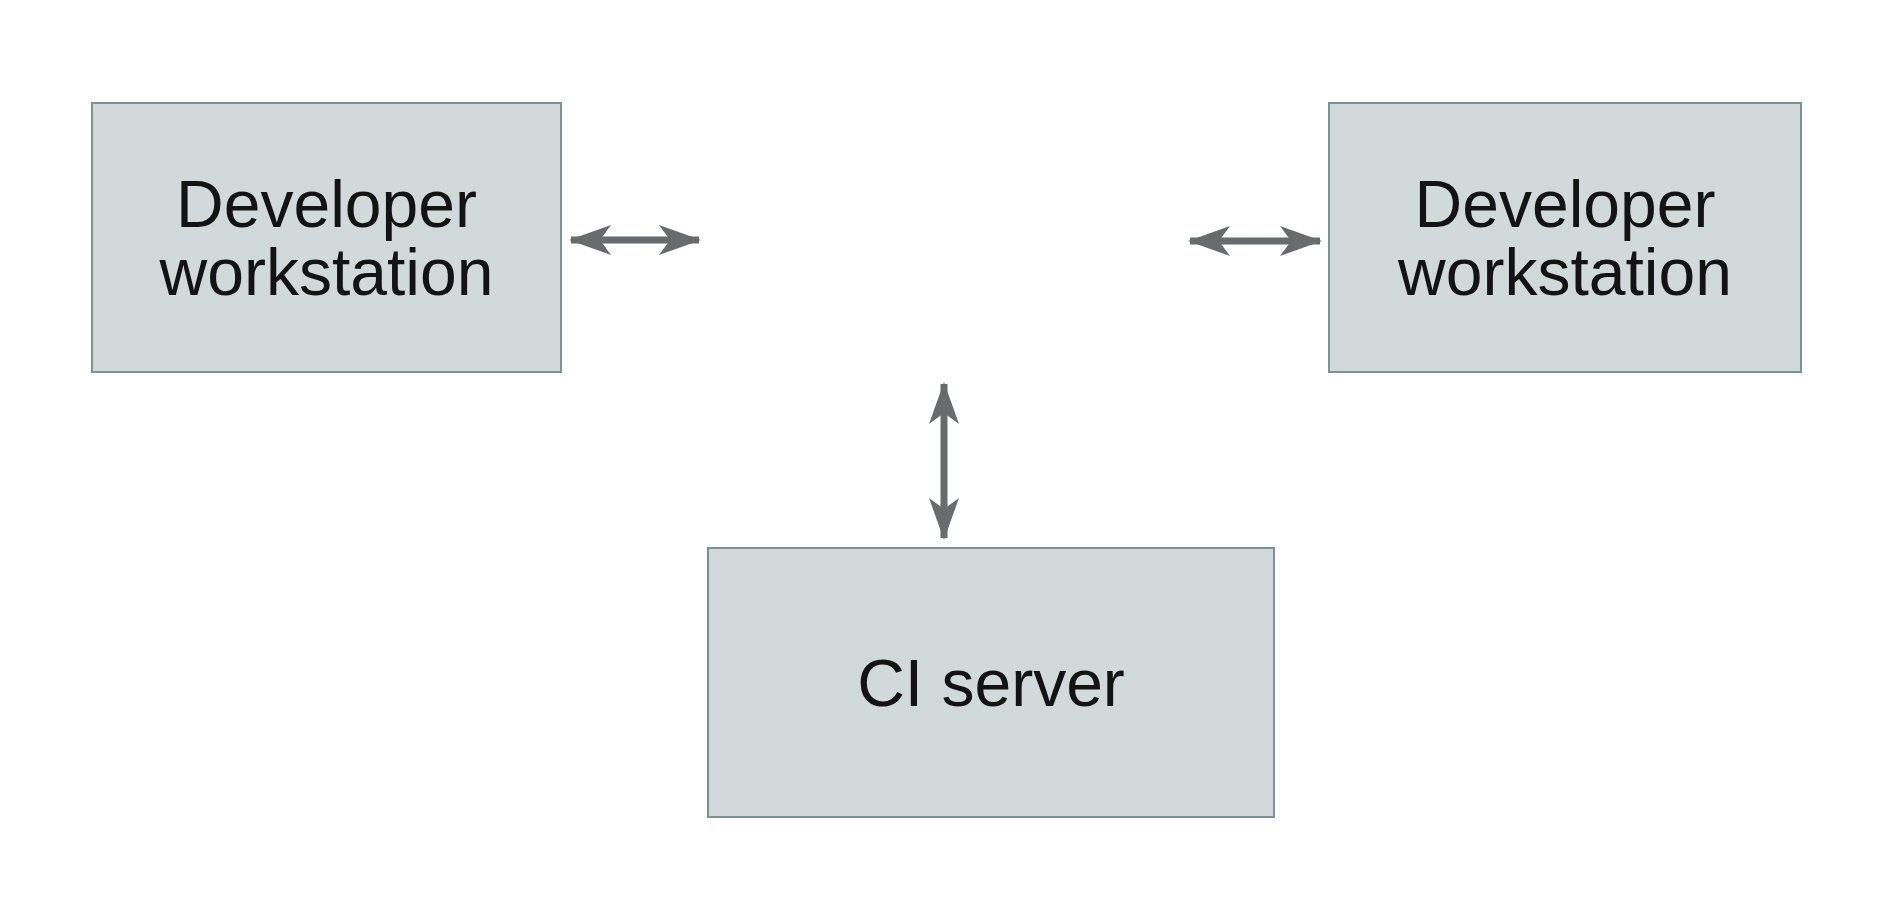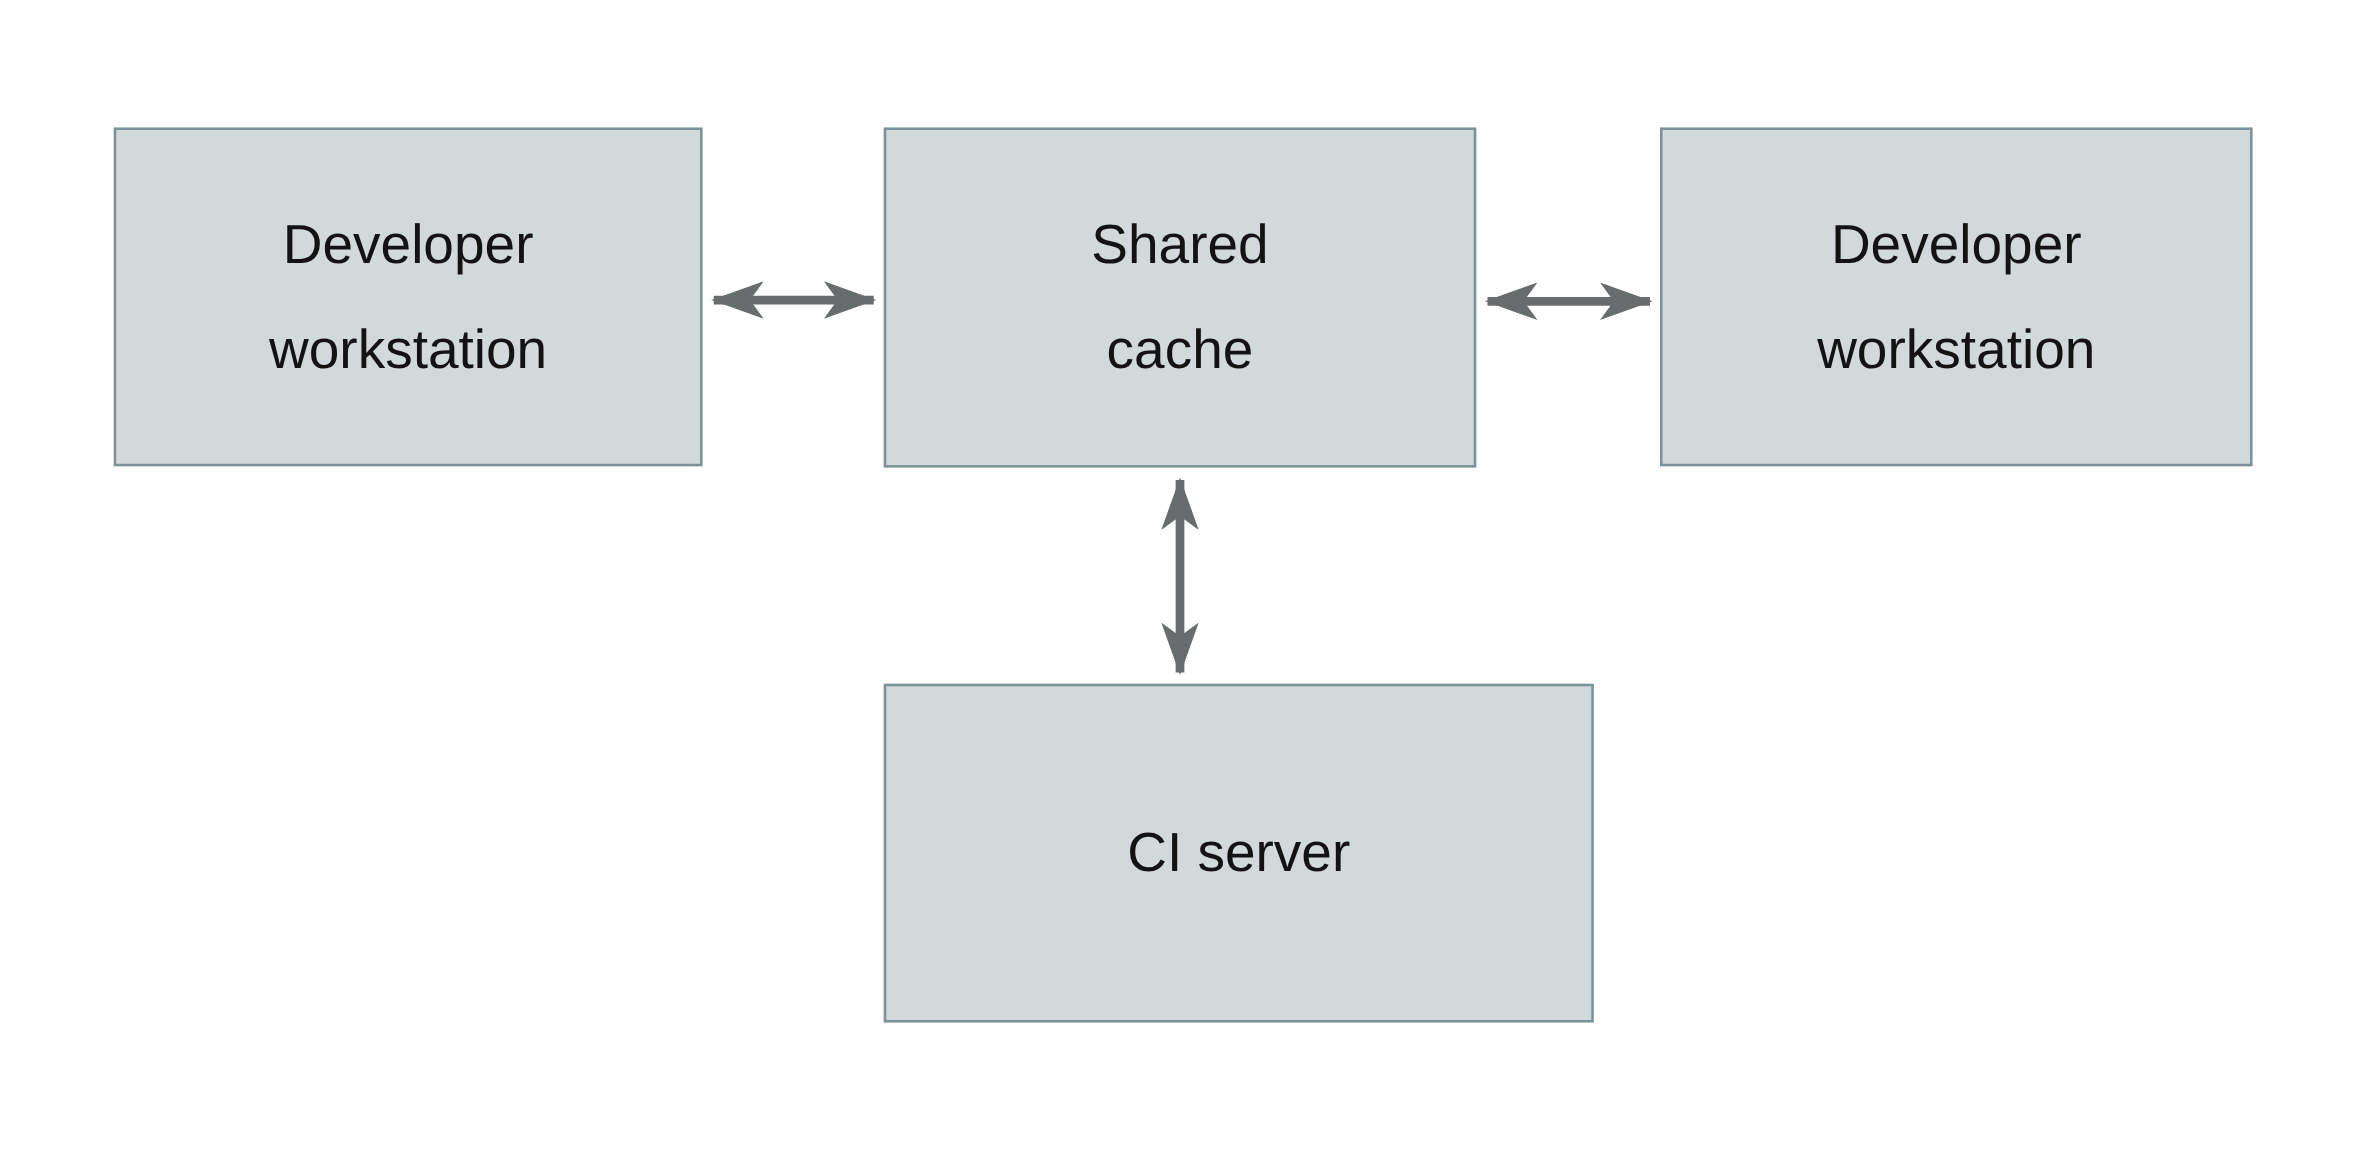--- a/index.html
+++ b/index.html
@@ -23,22 +23,22 @@
     position: absolute;
     background: var(--node-fill, #d2d9db);
     border: 2px solid var(--node-border, #7d9199);
     box-sizing: border-box;
     display: flex;
     align-items: center;
     justify-content: center;
     text-align: center;
   }
   .node-label {
-    font-size: 44px;
-    line-height: 84px;
+    font-size: 66px;
+    line-height: 68px;
     color: var(--text, #131313);
     white-space: pre-line;
     letter-spacing: 0px;
   }
   #node-workstation-left  { left: 91px;   top: 102px; width: 471px; height: 271px; }
   #node-shared-cache      { left: 707px;  top: 102px; width: 474px; height: 272px; }
   #node-workstation-right { left: 1328px; top: 102px; width: 474px; height: 271px; }
   #node-ci-server         { left: 707px;  top: 547px; width: 568px; height: 271px; }
 
   .edge {
@@ -67,24 +67,20 @@
         <path class="arrowhead-fill" d="M0,0 L42,15 L0,30 L11,15 Z"></path>
       </marker>
     </defs>
   </svg>
 
   <div class="node" id="node-workstation-left">
     <div class="node-label">Developer
 workstation</div>
   </div>
 
-  <div class="node" id="node-shared-cache">
-    <div class="node-label">Shared
-cache</div>
-  </div>
 
   <div class="node" id="node-workstation-right">
     <div class="node-label">Developer
 workstation</div>
   </div>
 
   <div class="node" id="node-ci-server">
     <div class="node-label">CI server</div>
   </div>
 

